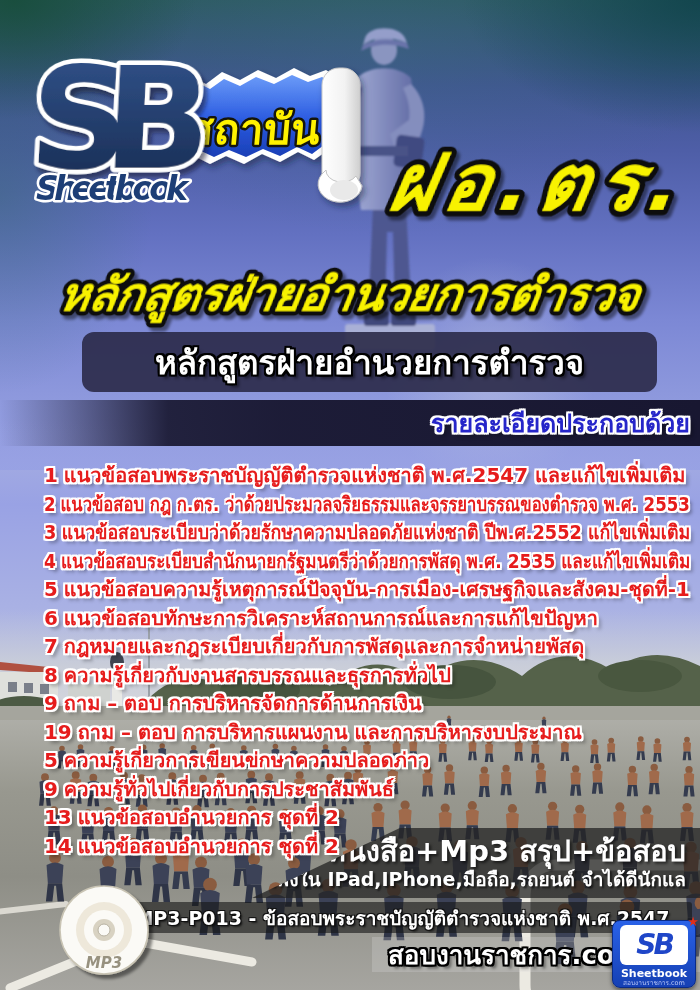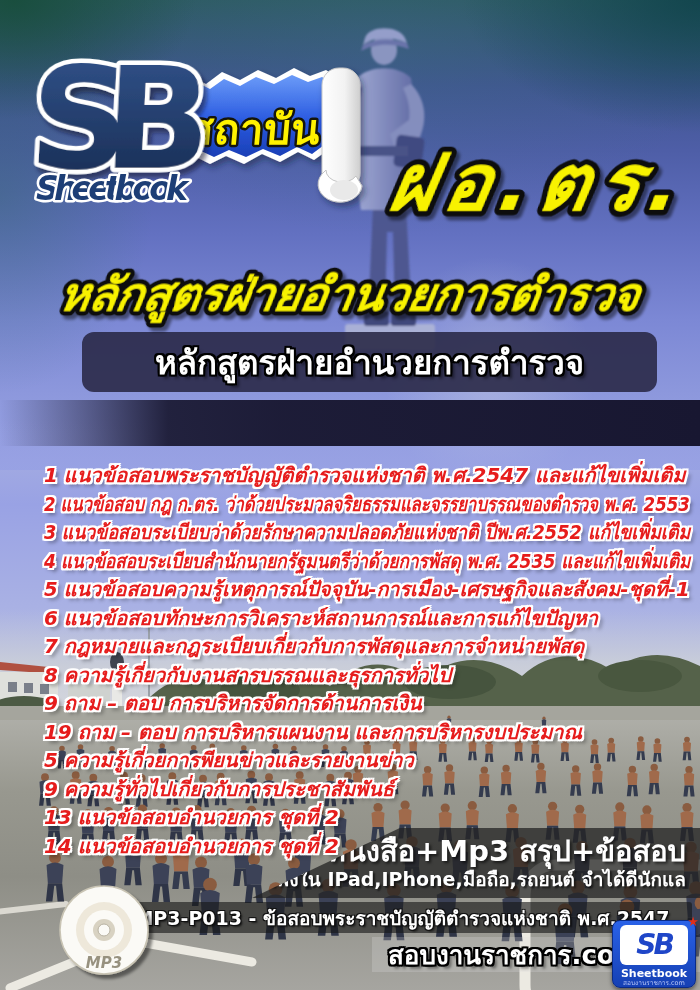--- a/index.html
+++ b/index.html
@@ -30,21 +30,21 @@
   .title-bar{left:82px;top:332px;width:575px;height:60px;z-index:5;background:rgba(40,39,68,.88);
     border-radius:12px;display:flex;align-items:center;justify-content:center;}
   .title-bar span{color:#fff;font-size:33px;font-weight:800;letter-spacing:0;}
   .details-bar{left:0;top:400px;width:700px;height:46px;z-index:5;display:flex;align-items:center;
     justify-content:flex-end;gap:12px;padding-right:10px;box-sizing:border-box;background:
     linear-gradient(90deg, rgba(24,23,48,0) 0%, rgba(24,23,48,.45) 12%, rgba(24,23,48,.92) 24%, rgba(25,24,50,.97) 40%, #181731 100%);}
   .details-bar .blue{color:#2626c9;font-size:25px;font-weight:800;}
   .details-bar .red{color:#e81616;font-size:25px;font-weight:800;font-style:italic;}
 
   
-  .list{left:44px;top:461px;width:648px;z-index:6;font-style:italic;}
+  .list{left:44px;top:461px;width:648px;z-index:6;}
   .item{white-space:nowrap;color:#e61c1c;font-weight:700;font-size:20px;line-height:28.5px;
         transform-origin:left center;}
   .inum{margin-right:6px;}
 
   
   .promo{left:252px;top:828px;width:448px;height:70px;z-index:4;background:rgba(35,35,35,.75);
     clip-path:polygon(33% 0,100% 0,100% 100%,0 100%);display:flex;flex-direction:column;
     align-items:flex-end;justify-content:center;padding-right:14px;box-sizing:border-box;}
   .promo .l1{color:#fff;font-size:29px;font-weight:800;line-height:32px;text-shadow:2px 2px 3px rgba(0,0,0,.6);}
   .promo .l2{color:#fff;font-size:19px;font-weight:700;line-height:24px;text-shadow:2px 2px 2px rgba(0,0,0,.6);}
@@ -313,34 +313,35 @@
 
   <svg class="abs" style="left:38px;top:256px;z-index:6;" width="624" height="76" viewBox="0 0 624 76">
     <text x="318" y="54" text-anchor="middle" font-size="46" font-weight="900" font-style="italic" fill="#f8f200" stroke="#101010" stroke-width="9" paint-order="stroke" stroke-linejoin="round" textLength="580" transform="skewX(-9)" filter="url(#dsh3)">หลักสูตรฝ่ายอำนวยการตำรวจ</text>
   </svg>
 
   <div class="abs title-bar">
     <span class="ob">หลักสูตรฝ่ายอำนวยการตำรวจ</span>
   </div>
 
   <div class="abs details-bar">
+    <span class="blue ow">รายละเอียดประกอบด้วย</span>
   </div>
 
   <div class="abs list">
       <div class="item ow" style="transform: scaleX(0.996914);"><span class="inum">1</span><span>แนวข้อสอบพระราชบัญญัติตำรวจแห่งชาติ พ.ศ.2547 และแก้ไขเพิ่มเติม</span></div>
       <div class="item ow" style="transform: scaleX(0.831403);"><span class="inum">2</span><span>แนวข้อสอบ กฎ ก.ตร. ว่าด้วยประมวลจริยธรรมและจรรยาบรรณของตำรวจ พ.ศ. 2553</span></div>
       <div class="item ow" style="transform: scaleX(0.888583);"><span class="inum">3</span><span>แนวข้อสอบระเบียบว่าด้วยรักษาความปลอดภัยแห่งชาติ ปีพ.ศ.2552 แก้ไขเพิ่มเติม</span></div>
       <div class="item ow" style="transform: scaleX(0.855629);"><span class="inum">4</span><span>แนวข้อสอบระเบียบสำนักนายกรัฐมนตรีว่าด้วยการพัสดุ พ.ศ. 2535 และแก้ไขเพิ่มเติม</span></div>
       <div class="item ow" style="transform: scaleX(0.987768);"><span class="inum">5</span><span>แนวข้อสอบความรู้เหตุการณ์ปัจจุบัน-การเมือง-เศรษฐกิจและสังคม-ชุดที่-1</span></div>
       <div class="item ow" style="transform: scaleX(0.996914);"><span class="inum">6</span><span>แนวข้อสอบทักษะการวิเคราะห์สถานการณ์และการแก้ไขปัญหา</span></div>
       <div class="item ow" style="transform: scaleX(0.996914);"><span class="inum">7</span><span>กฎหมายและกฎระเบียบเกี่ยวกับการพัสดุและการจำหน่ายพัสดุ</span></div>
       <div class="item ow" style="transform: scaleX(0.996914);"><span class="inum">8</span><span>ความรู้เกี่ยวกับงานสารบรรณและธุรการทั่วไป</span></div>
       <div class="item ow" style="transform: scaleX(0.996914);"><span class="inum">9</span><span>ถาม – ตอบ การบริหารจัดการด้านการเงิน</span></div>
       <div class="item ow" style="transform: scaleX(0.996914);"><span class="inum">19</span><span>ถาม – ตอบ การบริหารแผนงาน และการบริหารงบประมาณ</span></div>
-      <div class="item ow" style="transform: scaleX(0.996914);"><span class="inum">5</span><span>ความรู้เกี่วยการพียนข่าวและรายงานข่าว</span></div>
+      <div class="item ow" style="transform: scaleX(0.996914);"><span class="inum">5</span><span>ความรู้เกี่ยวการเขียนข่กษาความปลอดภ่าว</span></div>
       <div class="item ow" style="transform: scaleX(0.996914);"><span class="inum">9</span><span>ความรู้ทั่วไปเกี่ยวกับการประชาสัมพันธ์</span></div>
       <div class="item ow" style="transform: scaleX(0.996914);"><span class="inum">13</span><span>แนวข้อสอบอำนวยการ ชุดที่ 2</span></div>
       <div class="item ow" style="transform: scaleX(0.996914);"><span class="inum">14</span><span>แนวข้อสอบอำนวยการ ชุดที่ 2</span></div>
     </div>
 
   <div class="abs promo">
     <span class="l1">หนังสือ+Mp3 สรุป+ข้อสอบ</span>
     <span class="l2">ใช้ฟังใน IPad,IPhone,มือถือ,รถยนต์ จำได้ดีนักแล</span>
   </div>
 

